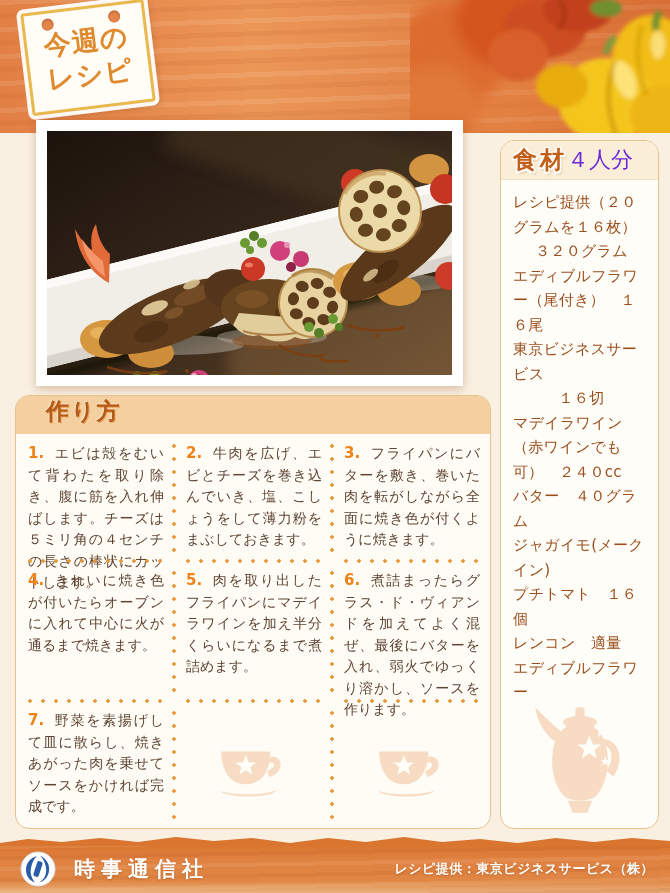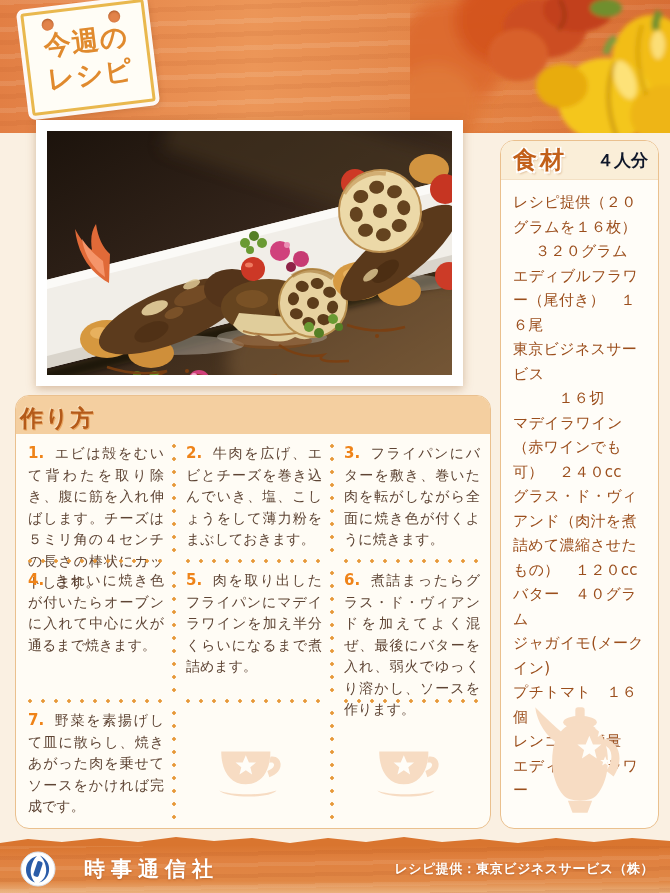--- a/index.html
+++ b/index.html
@@ -31,53 +31,53 @@
                 4px 5px 5px rgba(110,55,10,.45);}
 
   
   .photo-card{position:absolute;left:36px;top:120px;width:405px;height:244px;
     background:#fff;padding:11px;box-shadow:0 3px 9px rgba(150,90,40,.35);}
   .photo-card svg{display:block;}
 
   
   .panel{position:absolute;background:#fffcf5;border:1px solid #eac08e;border-radius:14px;overflow:hidden;}
   .steps-panel{left:15px;top:395px;width:474px;height:432px;}
-  .steps-head{height:38px;background:#f4cfa0;display:flex;align-items:flex-end;padding-left:4px;}
+  .steps-head{height:38px;background:#f4cfa0;display:flex;align-items:flex-start;padding-left:30px;}
   .steps-title{font-size:23px;font-weight:bold;color:#b45a19;letter-spacing:2px;
     text-shadow:1px 1px 0 #e9a763,-1px -1px 0 #f8e0bd;}
   .steps-grid{display:grid;grid-template-columns:1fr 1fr 1fr;grid-template-rows:127px 140px 1fr;height:394px;}
   .cell{position:relative;padding:9px 10px 0 12px;}
   .cell.c0::after,.cell.c1::after{content:"";position:absolute;right:-2px;top:10px;bottom:8px;width:4px;
     background-image:radial-gradient(circle at 2px 2px,#e79838 1.5px,rgba(231,152,56,0) 2px);
     background-size:4px 13px;background-repeat:repeat-y;}
   .cell.r0::before,.cell.r1::before{content:"";position:absolute;left:12px;right:12px;bottom:-2px;height:4px;
     background-image:radial-gradient(circle at 2px 2px,#e79838 1.5px,rgba(231,152,56,0) 2px);
     background-size:13px 4px;background-repeat:repeat-x;}
   .step{margin:0;font-size:14px;line-height:21.5px;color:#5e4434;text-align:justify;}
   .stepnum{color:#ef8318;font-weight:bold;font-size:15px;margin-right:9px;}
   .cupcell{display:flex;align-items:flex-start;justify-content:center;padding-top:38px;}
 
   .ing-panel{left:500px;top:140px;width:157px;height:687px;background:#fffdf8;}
-  .ing-head{height:38px;background:#faeed8;display:flex;align-items:center;justify-content:space-between;
+  .ing-head{height:38px;background:#faeed8;display:flex;align-items:center;
     padding:0 10px 0 12px;border-bottom:1px solid #f3e0c4;}
   .ing-title{font-size:24px;font-weight:bold;color:#c2601a;letter-spacing:3px;
     text-shadow:-1.5px -1.5px 0 #fff,1.5px -1.5px 0 #fff,-1.5px 1.5px 0 #fff,1.5px 1.5px 0 #fff,2px 3px 2px rgba(170,90,20,.3);}
-  .ing-servings{font-size:17px;font-weight:bold;color:#0f172a;}
+  .ing-servings{font-size:22px;font-weight:normal;color:#6d28d9;}
   .ing-list{padding:10px 8px 0 12px;font-size:15px;line-height:24.5px;color:#9b4e1c;letter-spacing:.3px;}
   .amt-right{text-align:center;}
   .teapot-wrap{position:absolute;bottom:4px;left:50%;transform:translateX(-50%);}
 
   
   .footer{position:absolute;left:0;bottom:0;width:670px;height:48px;
     background:
       repeating-linear-gradient(179deg, rgba(255,230,205,.10) 0 4px, rgba(0,0,0,0) 4px 11px, rgba(170,75,25,.12) 11px 15px, rgba(0,0,0,0) 15px 22px),
       linear-gradient(180deg,#d9752f 0%,#e08140 30%,#e08745 75%,#eab17c 100%);
     display:flex;align-items:center;justify-content:space-between;padding:0 16px 0 20px;box-sizing:border-box;}
   .footer-wave{position:absolute;left:0;top:-11px;width:670px;height:12px;display:block;}
-  .brand{display:flex;align-items:center;gap:28px;}
+  .brand{display:flex;align-items:center;gap:18px;}
   .brand-name{color:#fff;font-weight:bold;font-size:21px;letter-spacing:6px;text-shadow:0 1px 2px rgba(140,60,10,.4);}
   .credit{color:#fff;font-size:13px;font-weight:bold;letter-spacing:.5px;text-shadow:0 1px 2px rgba(140,60,10,.4);}
 </style>
 </head>
 <body>
 
 <div class="header">
   <svg class="peppers" viewBox="0 0 260 133" aria-hidden="true">
     <defs>
       <filter id="pf1" x="-50%" y="-50%" width="200%" height="200%">
@@ -314,21 +314,20 @@
       <div>
         <div>レシピ提供（２０グラムを１６枚）</div>
         <div class="amt-right">３２０グラム</div>
       </div>
       <div>エディブルフラワー（尾付き）　１６尾</div>
       <div>
         <div>東京ビジネスサービス</div>
         <div class="amt-right">１６切</div>
       </div>
       <div>マデイラワイン（赤ワインでも可）　２４０cc</div>
-      <div>グラス・ド・ヴィアンド（肉汁を煮詰めて濃縮させたもの）　１２０cc</div>
       <div>バター　４０グラム</div>
       <div>
         <div>ジャガイモ(メークイン)</div>
       </div>
       <div>プチトマト　１６個</div>
       <div>レンコン　適量</div>
       <div>
         <div>エディブルフラワー</div>
       </div>
     </div>

